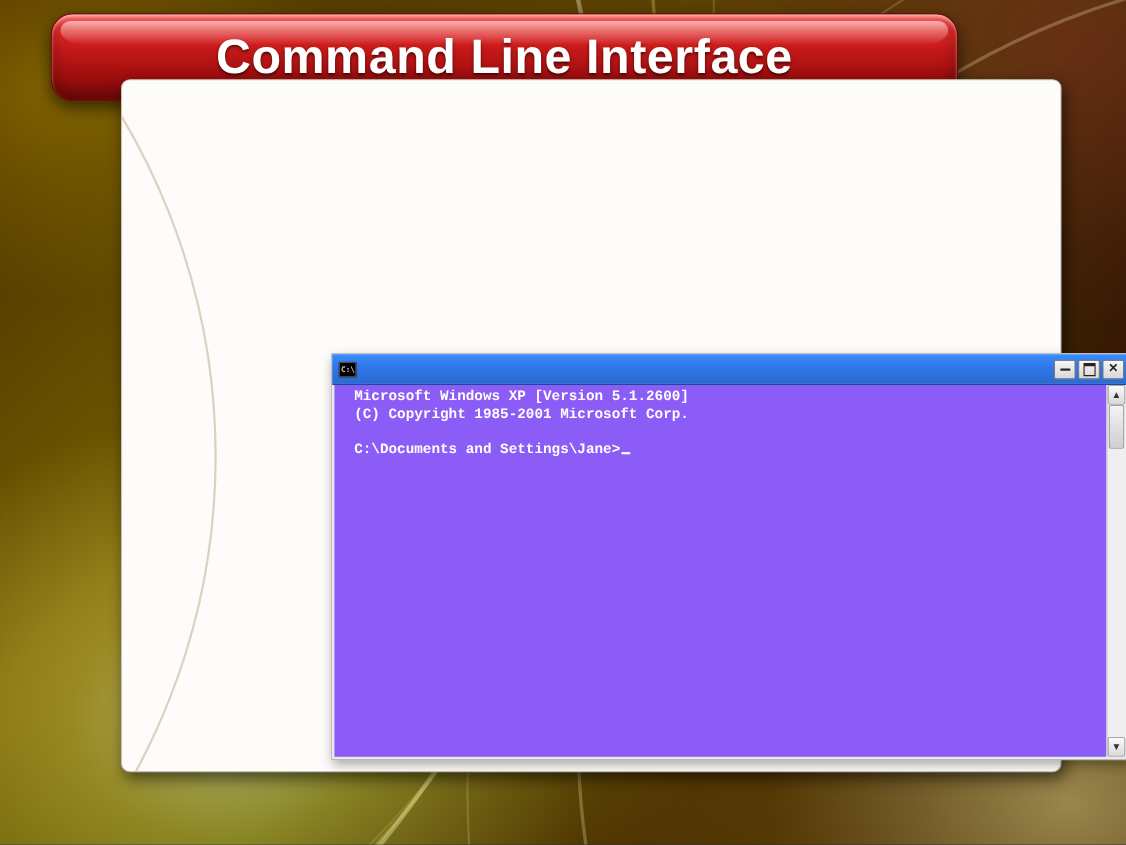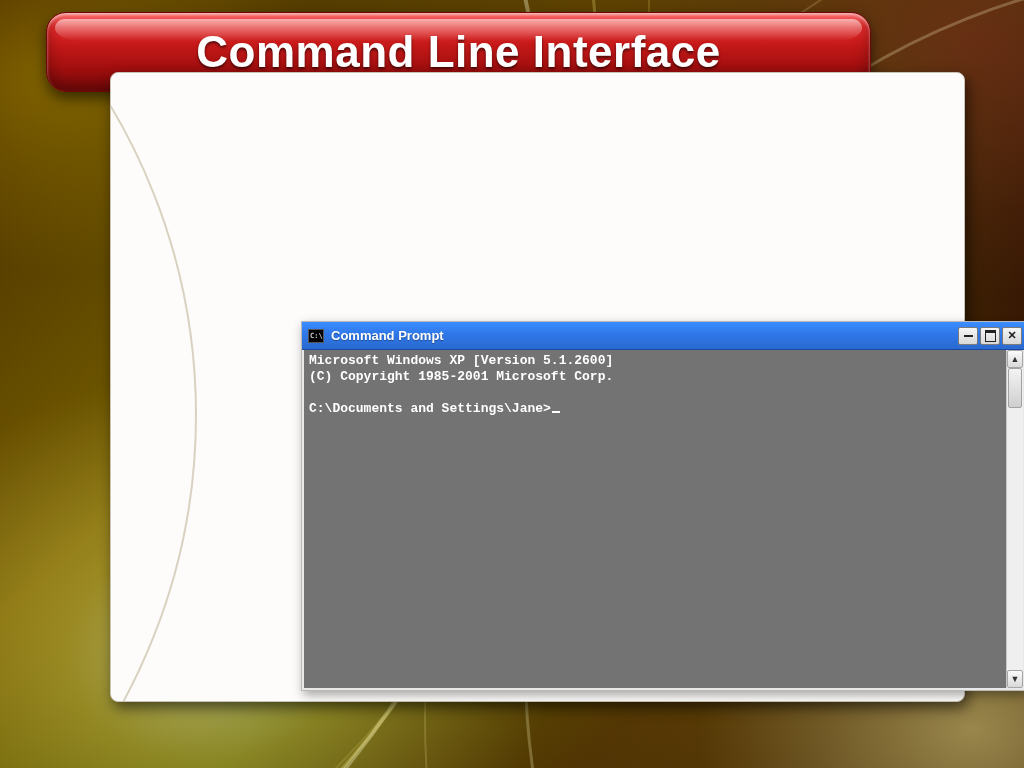--- a/index.html
+++ b/index.html
@@ -120,23 +120,23 @@
   .winbtn.min{ align-items:flex-start; }
   .winbtn.max::after{ content:""; display:block; width:9px; height:8px; border:1.5px solid #222; border-top-width:3px; }
   .winbtn.close::after{ content:"✕"; font-weight:700; font-size:11px; color:#222; }
 
   .cmd-client {
     flex:1; display:flex; position:relative;
     border: 2px solid #e8e8e8; border-top:none;
     background:#fff;
   }
   .cmd-console {
-    flex:1; background:#737373; color:#fff;
+    flex:1; background:#8b5cf6; color:#fff;
     font: 700 13px/16px "Lucida Console","Courier New",monospace;
-    padding: 3px 5px;
+    padding: 3px 18px;
     white-space: pre; overflow:hidden;
   }
   .cursor {
     display:inline-block; width:8px; height:2px; background:#fff;
     vertical-align: -1px; margin-left:1px;
   }
   .vscroll {
     width: 17px; background:#efefef;
     display:flex; flex-direction:column;
     border-left:1px solid #c8c8c8;
@@ -167,21 +167,20 @@
   <div class="highlight"></div>
   <div class="title-text">Command Line Interface</div>
 </div>
 
 <div class="slide">
   <div class="slide-curve"></div>
 
   <div class="cmd-window">
     <div class="cmd-titlebar">
       <div class="cmd-icon"></div>
-      <div class="cmd-title">Command Prompt</div>
       <div class="cmd-winbtns">
         <div class="winbtn min"></div>
         <div class="winbtn max"></div>
         <div class="winbtn close"></div>
       </div>
     </div>
     <div class="cmd-client">
       <div class="cmd-console"><span>Microsoft Windows XP [Version 5.1.2600]</span>
 <span>(C) Copyright 1985-2001 Microsoft Corp.</span>
 <span></span>

